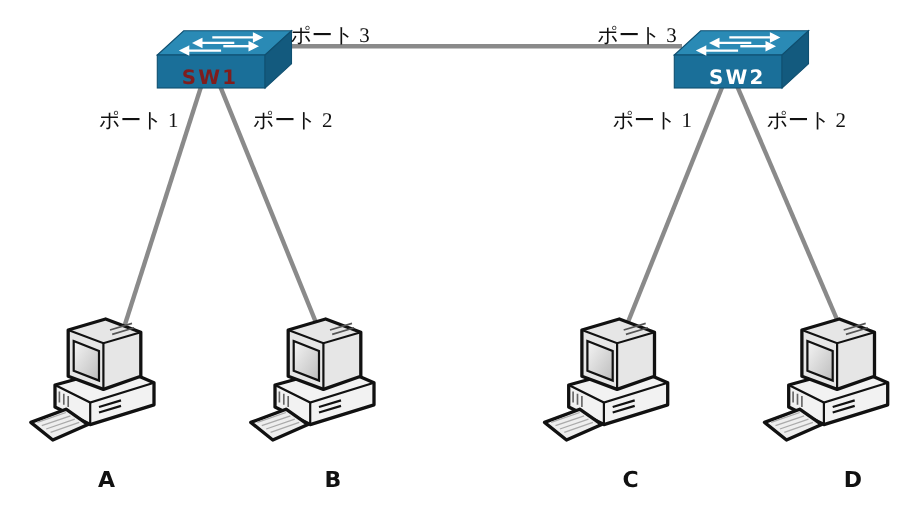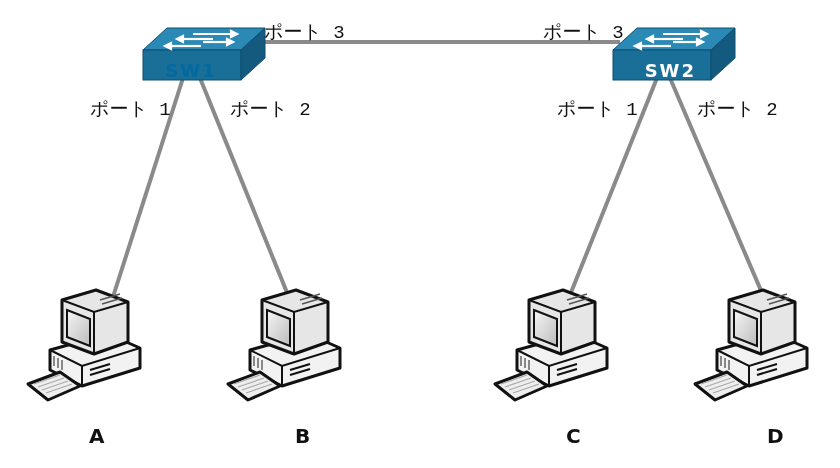--- a/index.html
+++ b/index.html
@@ -1,18 +1,18 @@
 <!DOCTYPE html>
 <html><head>
 <meta charset="utf-8">
 <style>
   html,body{margin:0;padding:0;background:#ffffff;}
   body{width:840px;height:468px;position:relative;overflow:hidden;font-family:"DejaVu Sans",sans-serif;}
   svg{position:absolute;left:0;top:0;}
-  .lbl{position:absolute;font-size:19px;color:#111;white-space:nowrap;font-family:Liberation Mono, monospace;}
+  .lbl{position:absolute;font-size:19px;color:#111;white-space:nowrap;font-family:Liberation Serif, serif;}
   .pc-lbl{position:absolute;font-size:20px;font-weight:bold;color:#111;font-family:"DejaVu Sans",sans-serif;}
 </style>
 </head>
 <body>
 
 <svg width="840" height="468" viewBox="0 0 840 468">
   <defs>
     <linearGradient id="screen" x1="0" y1="0" x2="1" y2="1">
       <stop offset="0" stop-color="#f5f5f5"></stop>
       <stop offset="1" stop-color="#bdbdbd"></stop>
@@ -73,21 +73,21 @@
       <use href="#pc" x="250" y="290"></use>
     </g>
   <g>
       <use href="#pc" x="517" y="290"></use>
     </g>
   <g>
       <use href="#pc" x="717" y="290"></use>
     </g>
 </svg>
 
-<div style="position:absolute;left:156px;top:60px;width:70px;text-align:center;color:#0369a1;font-weight:bold;font-size:18px;letter-spacing:2px;font-family:'DejaVu Sans',sans-serif;">SW1</div>
+<div style="position:absolute;left:156px;top:60px;width:70px;text-align:center;color:#7f1d1d;font-weight:bold;font-size:18px;letter-spacing:2px;font-family:'DejaVu Sans',sans-serif;">SW1</div>
 <div style="position:absolute;left:626px;top:60px;width:70px;text-align:right;color:#fff;font-weight:bold;font-size:18px;letter-spacing:2px;font-family:'DejaVu Sans',sans-serif;">SW2</div>
 
 <div class="lbl" style="left:264px;top:19px;">ポート 3</div>
 <div class="lbl" style="left:90px;top:96px;">ポート 1</div>
 <div class="lbl" style="left:230px;top:96px;">ポート 2</div>
 <div class="lbl" style="left:543px;top:19px;">ポート 3</div>
 <div class="lbl" style="left:557px;top:96px;">ポート 1</div>
 <div class="lbl" style="left:697px;top:96px;">ポート 2</div>
 
 <div class="pc-lbl" style="left:89px;top:424px;">A</div>

